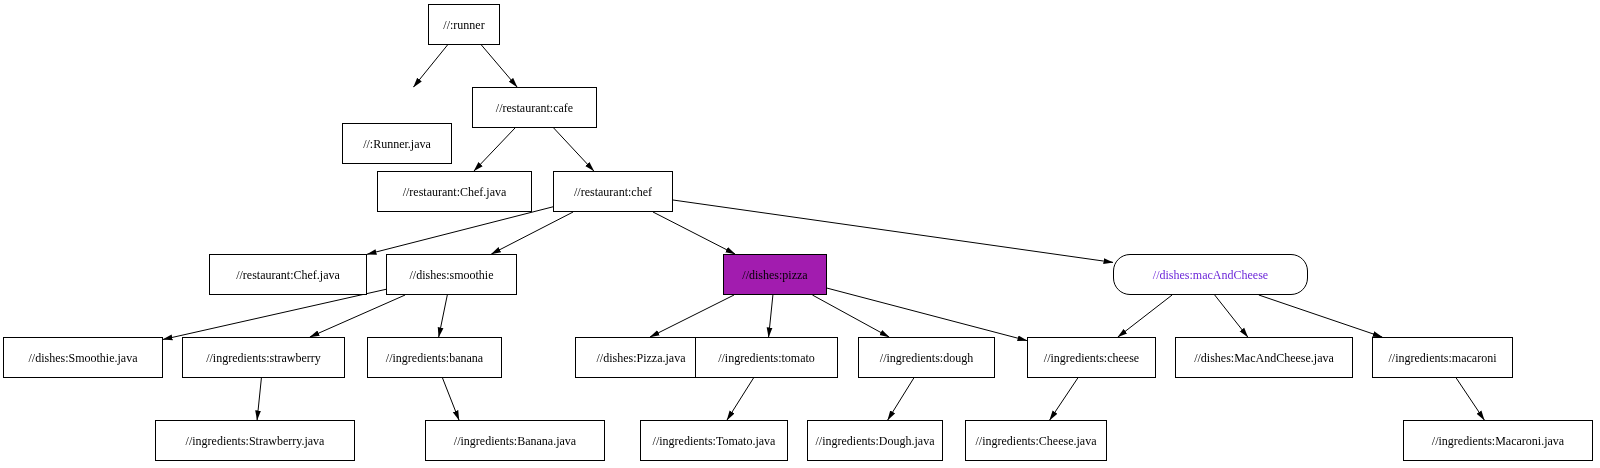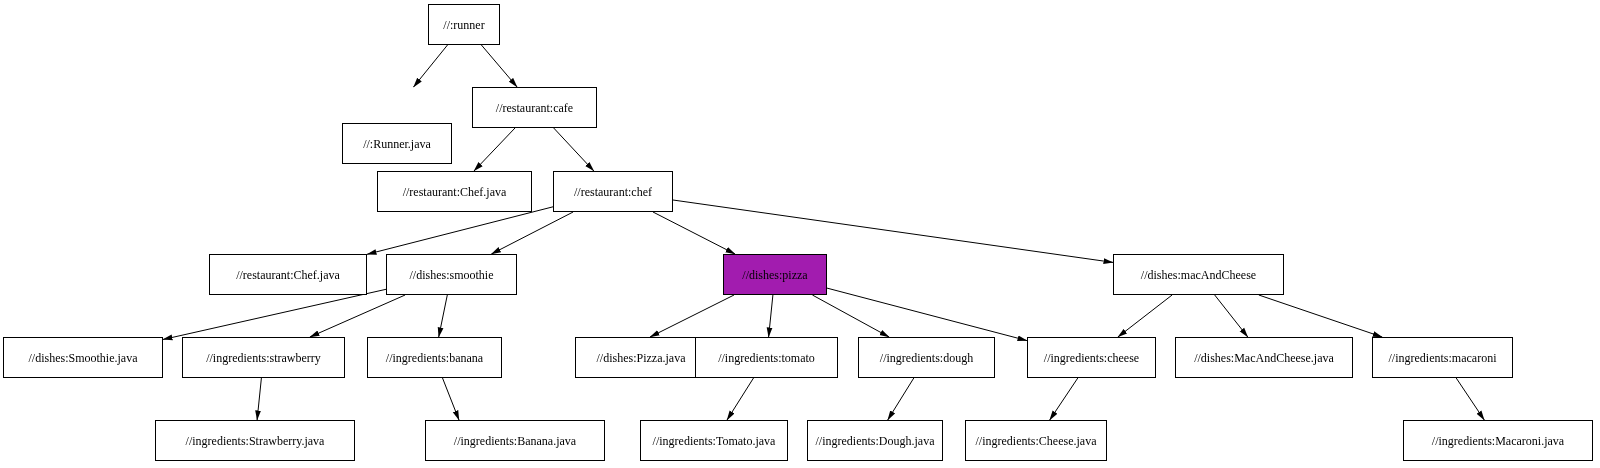--- a/index.html
+++ b/index.html
@@ -70,21 +70,21 @@
   </svg>
   <div id="node-layer">
       <div class="node" style="left: 428px; top: 4px; width: 72px; height: 41px; border-color: rgb(0, 0, 0); background: rgb(255, 255, 255); color: rgb(0, 0, 0);">//:runner</div>
       <div class="node" style="left: 342px; top: 87px; width: 110px; height: 41px; border-color: rgb(0, 0, 0); background: rgb(255, 255, 255); color: rgb(0, 0, 0); margin-top: 36px;">//:Runner.java</div>
       <div class="node" style="left: 472px; top: 87px; width: 125px; height: 41px; border-color: rgb(0, 0, 0); background: rgb(255, 255, 255); color: rgb(0, 0, 0);">//restaurant:cafe</div>
       <div class="node" style="left: 377px; top: 171px; width: 155px; height: 41px; border-color: rgb(0, 0, 0); background: rgb(255, 255, 255); color: rgb(0, 0, 0);">//restaurant:Chef.java</div>
       <div class="node" style="left: 553px; top: 171px; width: 120px; height: 41px; border-color: rgb(0, 0, 0); background: rgb(255, 255, 255); color: rgb(0, 0, 0);">//restaurant:chef</div>
       <div class="node" style="left: 209px; top: 254px; width: 158px; height: 41px; border-color: rgb(0, 0, 0); background: rgb(255, 255, 255); color: rgb(0, 0, 0);">//restaurant:Chef.java</div>
       <div class="node" style="left: 386px; top: 254px; width: 131px; height: 41px; border-color: rgb(0, 0, 0); background: rgb(255, 255, 255); color: rgb(0, 0, 0);">//dishes:smoothie</div>
       <div class="node" style="left: 723px; top: 254px; width: 104px; height: 41px; border-color: rgb(0, 0, 0); background: #a21caf; color: rgb(0, 0, 0);">//dishes:pizza</div>
-      <div class="node" style="left: 1113px; top: 254px; width: 171px; height: 41px; border-color: rgb(0, 0, 0); background: rgb(255, 255, 255); color: #000000;">//dishes:macAndCheese</div>
+      <div class="node" style="left: 1113px; top: 254px; width: 195px; height: 41px; border-color: rgb(0, 0, 0); background: rgb(255, 255, 255); color: #6d28d9; border-radius: 17px;">//dishes:macAndCheese</div>
       <div class="node" style="left: 3px; top: 337px; width: 160px; height: 41px; border-color: rgb(0, 0, 0); background: rgb(255, 255, 255); color: rgb(0, 0, 0);">//dishes:Smoothie.java</div>
       <div class="node" style="left: 182px; top: 337px; width: 163px; height: 41px; border-color: rgb(0, 0, 0); background: rgb(255, 255, 255); color: rgb(0, 0, 0);">//ingredients:strawberry</div>
       <div class="node" style="left: 367px; top: 337px; width: 135px; height: 41px; border-color: rgb(0, 0, 0); background: rgb(255, 255, 255); color: rgb(0, 0, 0);">//ingredients:banana</div>
       <div class="node" style="left: 543px; top: 337px; width: 132px; height: 41px; border-color: rgb(0, 0, 0); background: rgb(255, 255, 255); color: rgb(0, 0, 0); margin-left: 32px;">//dishes:Pizza.java</div>
       <div class="node" style="left: 695px; top: 337px; width: 143px; height: 41px; border-color: rgb(0, 0, 0); background: rgb(255, 255, 255); color: rgb(0, 0, 0);">//ingredients:tomato</div>
       <div class="node" style="left: 858px; top: 337px; width: 137px; height: 41px; border-color: rgb(0, 0, 0); background: rgb(255, 255, 255); color: rgb(0, 0, 0);">//ingredients:dough</div>
       <div class="node" style="left: 1027px; top: 337px; width: 129px; height: 41px; border-color: rgb(0, 0, 0); background: rgb(255, 255, 255); color: rgb(0, 0, 0);">//ingredients:cheese</div>
       <div class="node" style="left: 1175px; top: 337px; width: 178px; height: 41px; border-color: rgb(0, 0, 0); background: rgb(255, 255, 255); color: rgb(0, 0, 0);">//dishes:MacAndCheese.java</div>
       <div class="node" style="left: 1372px; top: 337px; width: 141px; height: 41px; border-color: rgb(0, 0, 0); background: rgb(255, 255, 255); color: rgb(0, 0, 0);">//ingredients:macaroni</div>
       <div class="node" style="left: 155px; top: 420px; width: 200px; height: 41px; border-color: rgb(0, 0, 0); background: rgb(255, 255, 255); color: rgb(0, 0, 0);">//ingredients:Strawberry.java</div>

